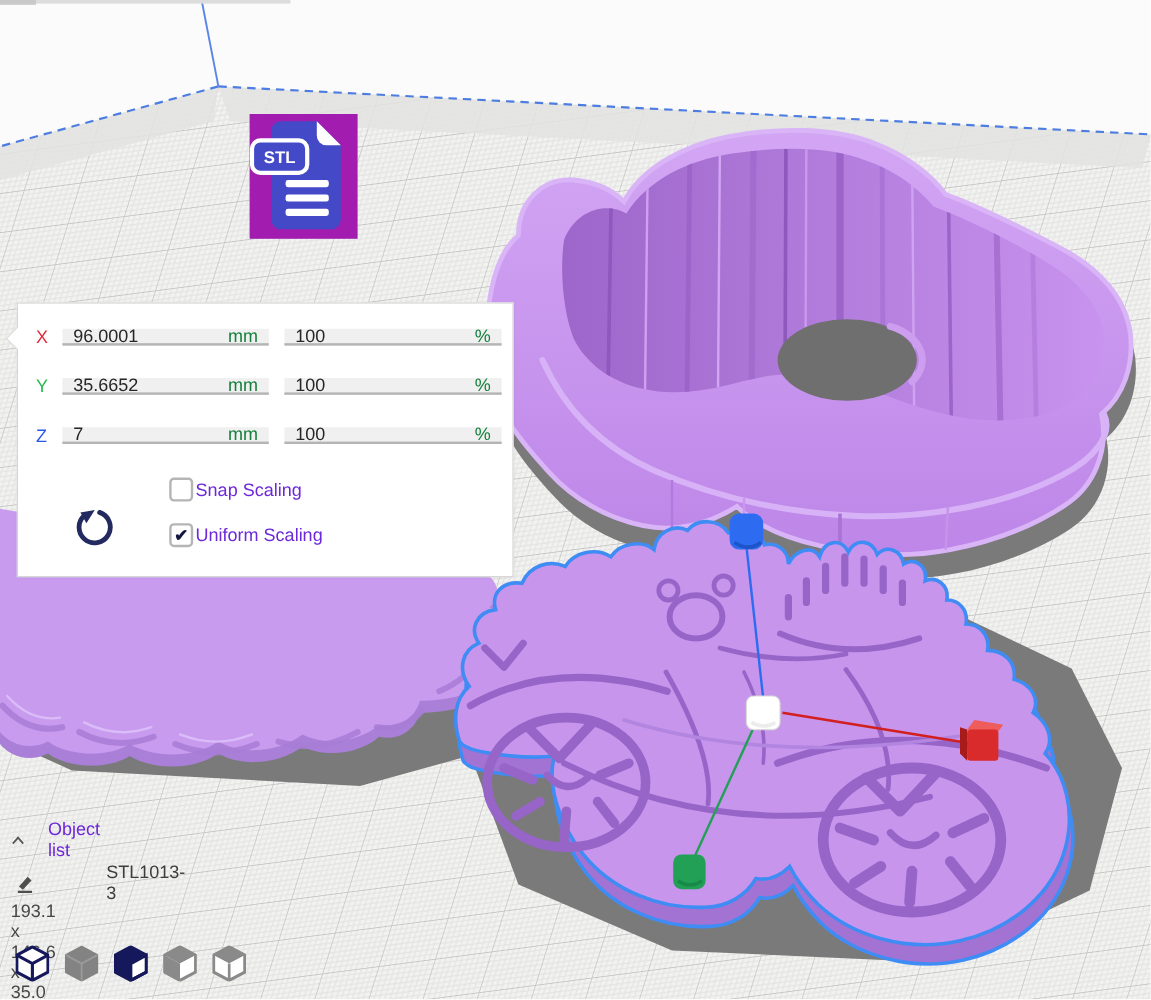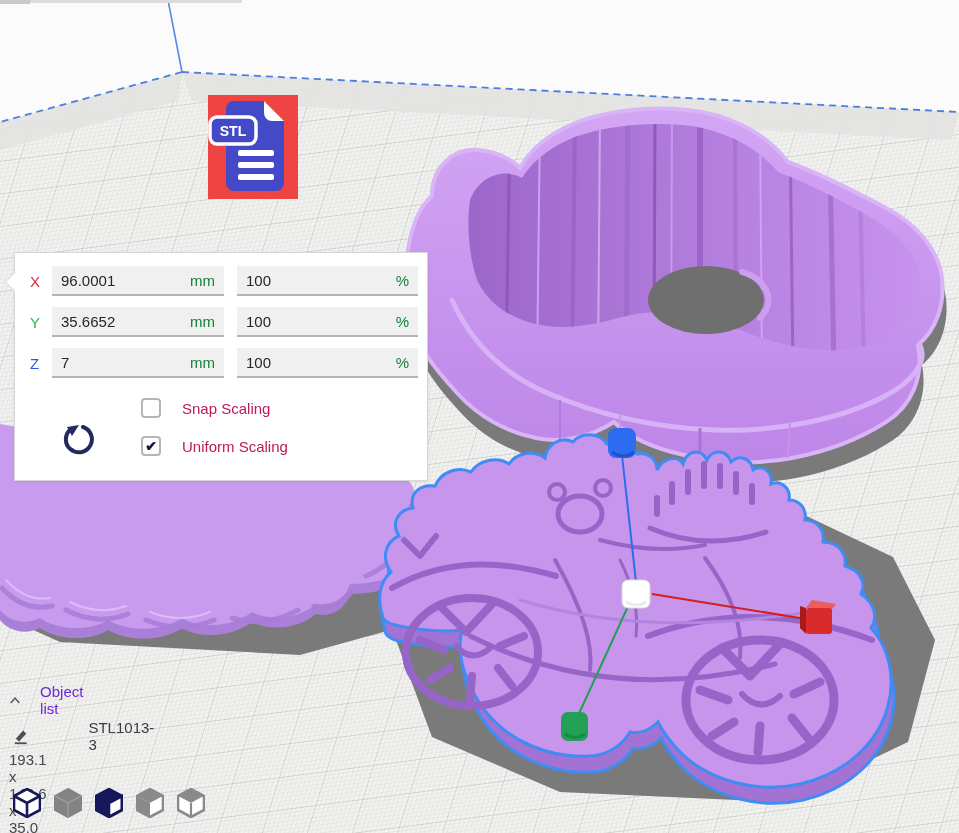--- a/index.html
+++ b/index.html
@@ -6,45 +6,45 @@
   .stage{position:relative;width:959px;height:833px;overflow:hidden;
          font-family:"Liberation Sans",sans-serif;background:#fbfbfb;}
   .stage svg text{font-family:"Liberation Sans",sans-serif;}
   #scene{position:absolute;left:0;top:0;}
 
   
   .top-strip{position:absolute;left:0;top:0;width:242px;height:3px;background:#dcdcdc;}
   .top-strip-dark{position:absolute;left:0;top:0;width:30px;height:4px;background:#c9c9c9;}
 
   
-  .stl-card{position:absolute;left:208px;top:95px;width:90px;height:104px;background:#ef4444;}
+  .stl-card{position:absolute;left:208px;top:95px;width:90px;height:104px;background:#a21caf;}
 
   
   .scale-panel{position:absolute;left:14px;top:252px;width:414px;height:229px;background:#ffffff;
                border:1px solid #d6d6d6;box-shadow:0 1px 3px rgba(0,0,0,.08);box-sizing:border-box;}
   .panel-notch{position:absolute;left:-9px;top:20px;width:0;height:0;
                border-top:9px solid transparent;border-bottom:9px solid transparent;border-right:9px solid #ffffff;
                filter:drop-shadow(-1px 0 0 #d6d6d6);}
   .axis-row{position:absolute;left:0;height:30px;display:flex;align-items:center;}
   .axis-row .axis{width:22px;margin-left:15px;font-size:15px;}
-  .field{height:30px;background:#f0f0f0;border-bottom:2px solid #b4b4b4;display:flex;align-items:center;
+  .field{height:14px;background:#f0f0f0;border-bottom:2px solid #b4b4b4;display:flex;align-items:center;
          box-sizing:border-box;padding:0 9px;font-size:15px;color:#262626;}
   .field .val{flex:1;}
   .field .unit{color:#15803d;}
   .f-mm{width:172px;}
   .f-pc{width:181px;margin-left:13px;gap:34px;}
   .row-x{top:13px;} .row-y{top:54px;} .row-z{top:95px;}
   .ax-x{color:#e02b3a;} .ax-y{color:#27b94e;} .ax-z{color:#2b59e6;}
   .reset-btn{position:absolute;left:43px;top:158px;width:40px;height:44px;cursor:pointer;}
   .cb-row{position:absolute;left:126px;display:flex;align-items:center;cursor:pointer;}
   .cb-snap{top:145px;} .cb-uni{top:183px;}
   .cb-box{width:20px;height:20px;border:2px solid #b5b5b5;border-radius:4px;background:#fff;
           display:flex;align-items:center;justify-content:center;font-size:14px;color:#14163f;
           font-weight:bold;box-sizing:border-box;}
-  .cb-label{margin-left:21px;font-size:15px;color:#be185d;}
+  .cb-label{margin-left:2px;font-size:15px;color:#6d28d9;}
 
   
   .objlist{position:absolute;left:0;top:0;}
   .ol-header{position:absolute;left:10px;top:683px;display:flex;align-items:center;cursor:pointer;}
   .ol-chev{margin-right:20px;}
   .ol-title{font-size:15px;color:#6d28d9;}
   .ol-item{position:absolute;left:14px;top:719px;display:flex;align-items:center;cursor:pointer;gap:41px;}
   .ol-item .txt{margin-left:18px;font-size:15px;color:#3d3d3d;}
   .ol-dims{position:absolute;left:9px;top:751px;font-size:15px;color:#474747;}
   .mesh-tools{position:absolute;left:13px;top:788px;display:flex;gap:13px;}

